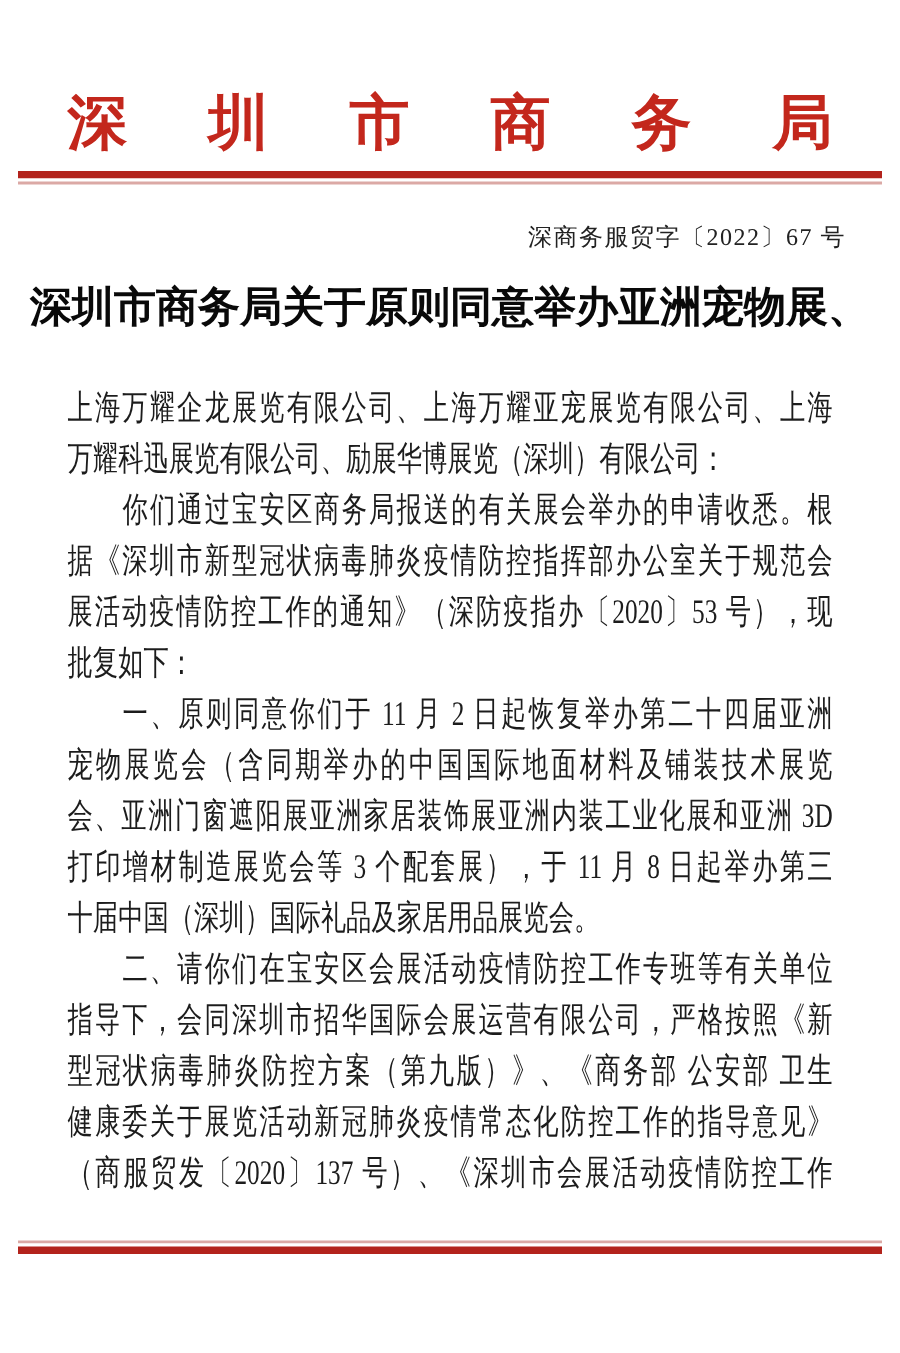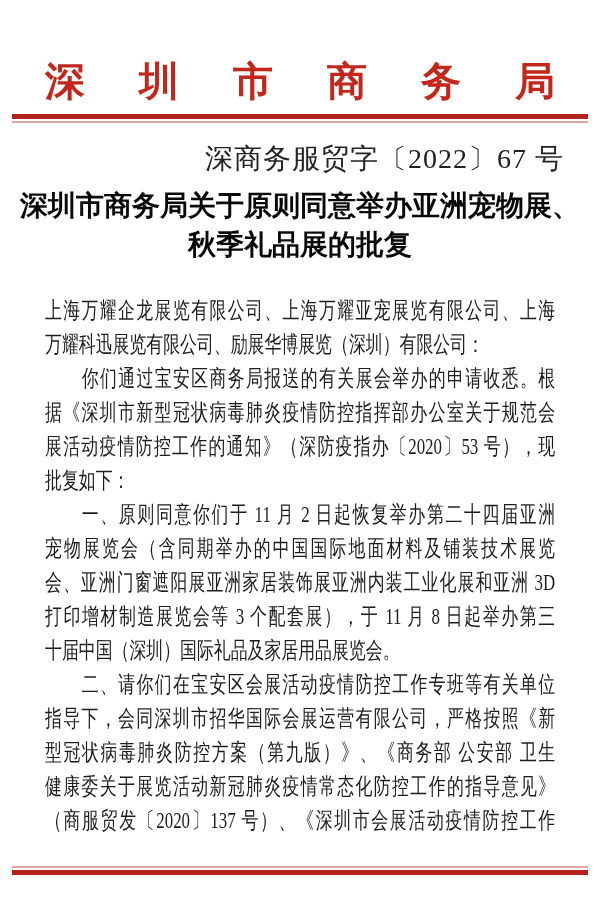--- a/index.html
+++ b/index.html
@@ -34,21 +34,21 @@
   .rule { margin-left: 12px; margin-right: 12px; }
   .rule-top { margin-top: 8px; }
   .rule-thick { height: 5px; background: #b3231c; }
   .rule-gap { height: 2px; background: #ffffff; }
   .rule-thin { height: 2px; background: #dba9a5; }
   .rule-bottom { margin-top: 28px; }
   
   .doc-number {
     margin: 23px 36px 0 0;
     text-align: right;
-    font-size: 28px;
+    font-size: 16px;
     line-height: 26px;
     color: #222222;
     letter-spacing: 1px;
   }
   
   .doc-title {
     margin-top: 14px;
     text-align: center;
     font-size: 28px;
     font-weight: bold;
@@ -97,21 +97,20 @@
   <div class="rule rule-top">
     <div class="rule-thick"></div>
     <div class="rule-gap"></div>
     <div class="rule-thin"></div>
   </div>
 
   <div class="doc-number">深商务服贸字〔2022〕67 号</div>
 
   <div class="doc-title">
     <div>深圳市商务局关于原则同意举办亚洲宠物展、</div>
-    <div>秋季礼品展的批复</div>
   </div>
 
   <div class="body-wrap">
     <div class="body-lines" id="body-lines">
         <div class="body-line justify">上海万耀企龙展览有限公司、上海万耀亚宠展览有限公司、上海</div>
         <div class="body-line">万耀科迅展览有限公司、励展华博展览（深圳）有限公司：</div>
         <div class="body-line indent justify">你们通过宝安区商务局报送的有关展会举办的申请收悉。根</div>
         <div class="body-line justify">据《深圳市新型冠状病毒肺炎疫情防控指挥部办公室关于规范会</div>
         <div class="body-line justify">展活动疫情防控工作的通知》（深防疫指办〔2020〕53 号），现</div>
         <div class="body-line">批复如下：</div>

